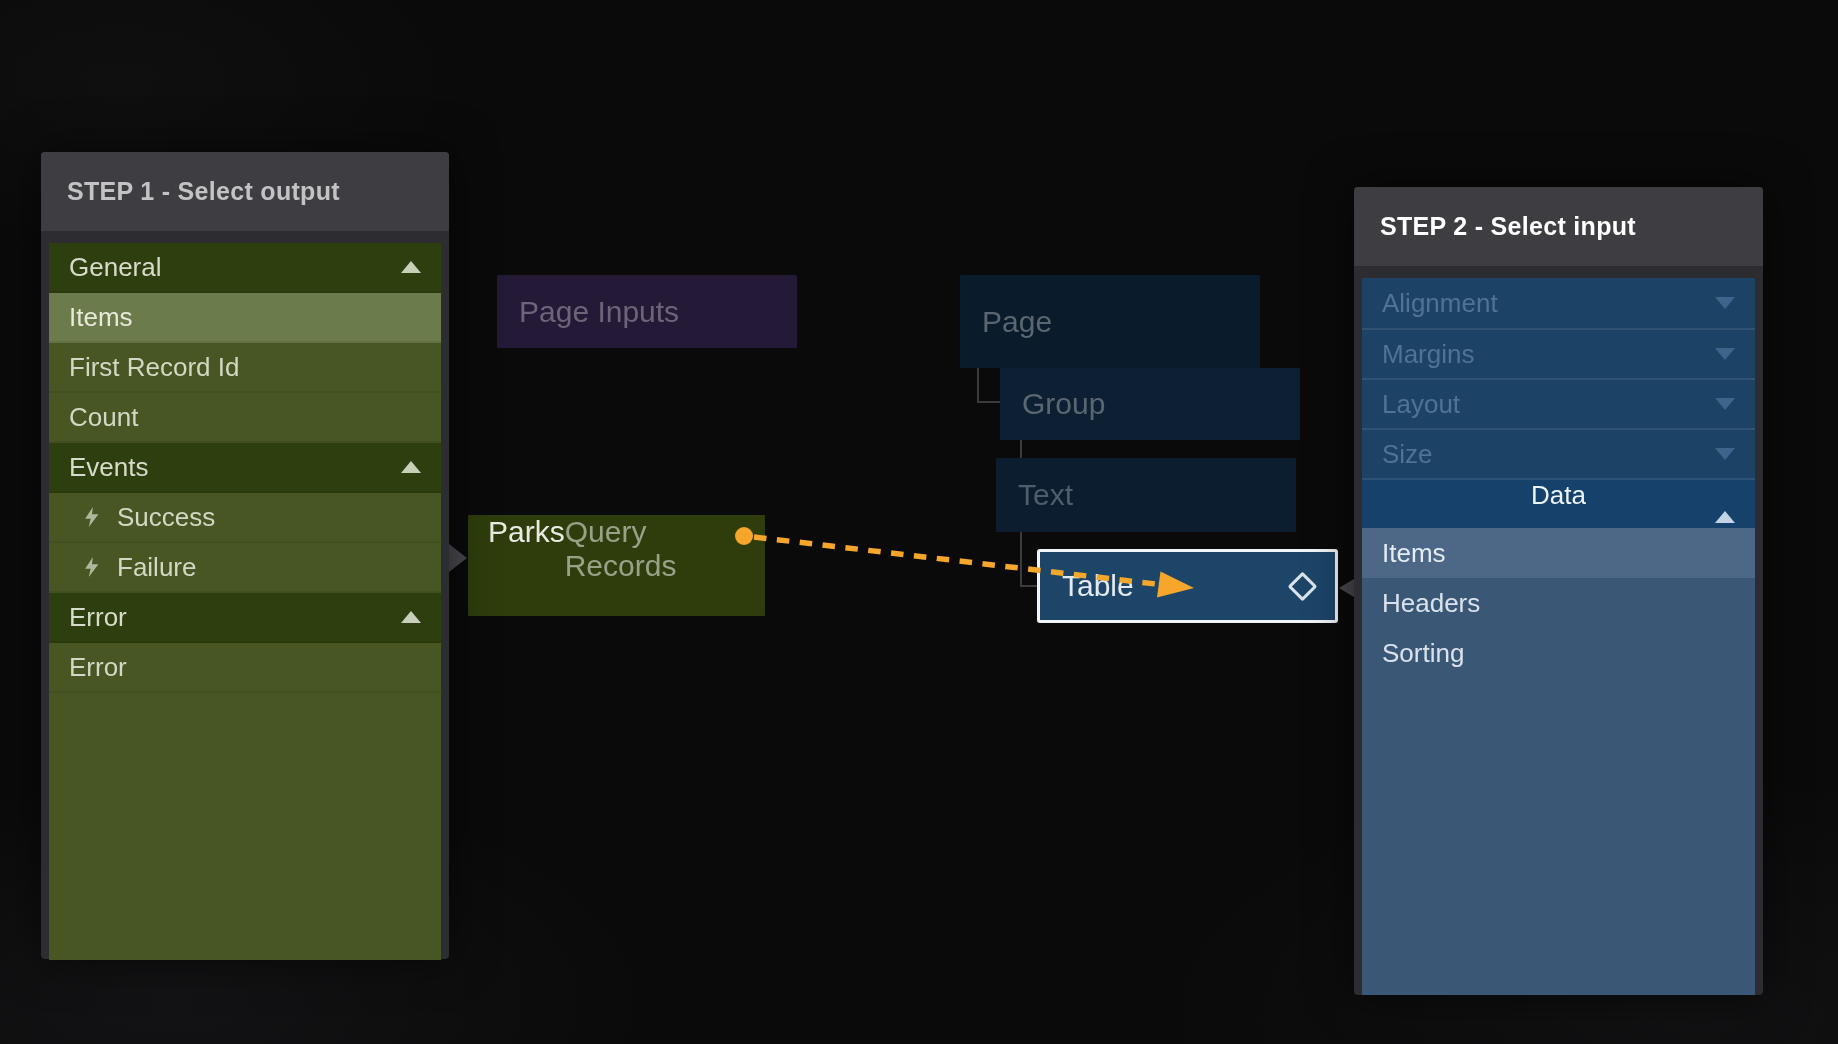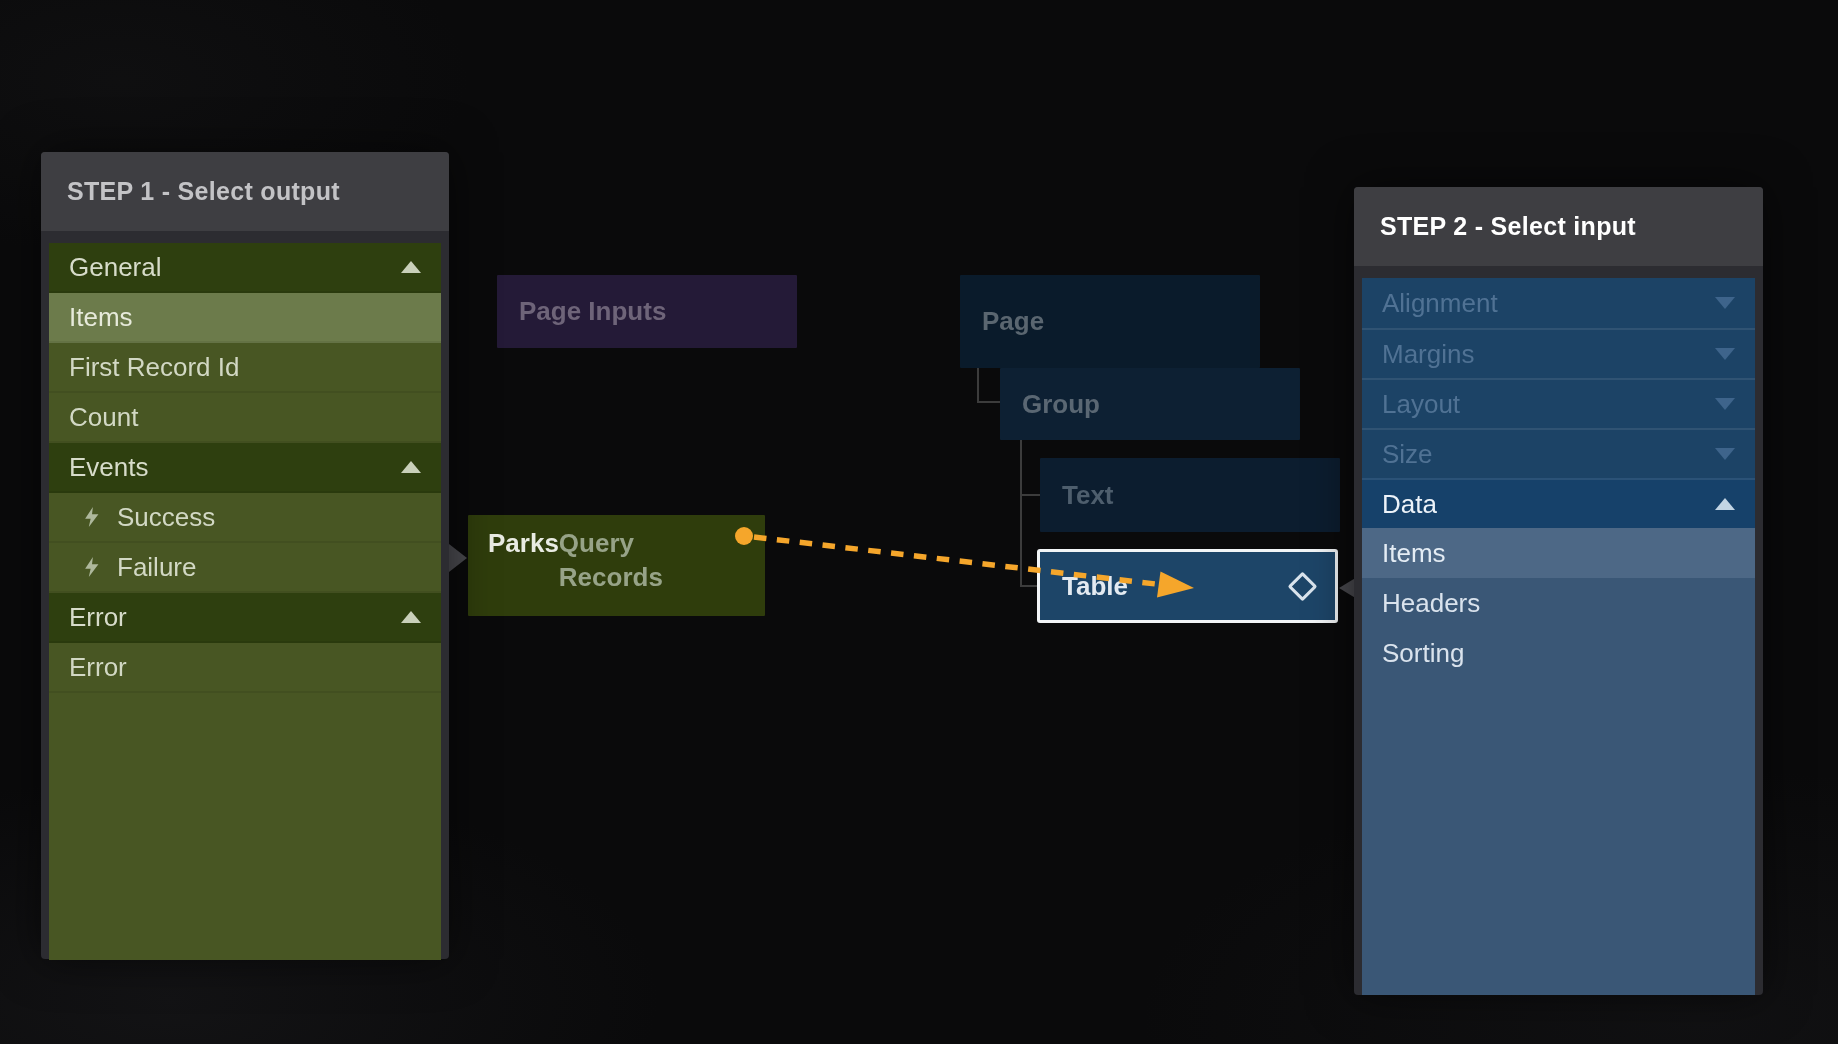--- a/index.html
+++ b/index.html
@@ -32,36 +32,36 @@
   
   .panel-left .row       { color: #d2d8c4; border-bottom: 2px solid rgba(0,0,0,0.07); }
   .panel-left .row.sec   { background: #2e3f0f; color: #d7dcca; }
   .panel-left .row.sel   { background: #6c7b4b; color: #e7eadb; }
   .panel-left .row.sub   { padding-left: 32px; gap: 14px; }
 
   
   .panel-right .row      { color: #dae3ed; }
   .panel-right .row.col  { background: #1c4366; color: #507294; border-top: 2px solid rgba(255,255,255,0.09); }
   .panel-right .row.col.first { border-top: none; }
-  .panel-right .row.exp  { background: #16416a; color: #edf3f9; border-top: 2px solid rgba(255,255,255,0.09); }
+  .panel-right .row.exp  { background: #16416a; color: #edf3f9; border-top: 2px solid rgba(255,255,255,0.09); flex-direction: column; }
   .panel-right .row.sel  { background: #4d6886; color: #e4ecf4; }
 
   .caret-up, .caret-down { width: 0; height: 0; margin-left: auto; }
   .caret-up   { border-left: 10px solid transparent; border-right: 10px solid transparent; border-bottom: 12px solid #c9d0ba; }
   .caret-down { border-left: 10px solid transparent; border-right: 10px solid transparent; border-top: 12px solid #3e648b; }
   .panel-right .exp .caret-up { border-bottom-color: #c3d5e4; }
 
   .bolt-svg { width: 22px; height: 24px; flex: 0 0 auto; }
 
   
-  .node { position: absolute; display: flex; align-items: center; padding: 11px 22px; font-size: 26px; z-index: 2; border-radius: 1px; font-weight: bold; }
+  .node { position: absolute; display: flex; align-items: center; padding: 0 22px; font-size: 30px; z-index: 2; border-radius: 1px; }
   .node-page-inputs { left: 497px;  top: 275px; width: 300px; height: 73px;  background: #241a37; color: #6e6479; }
   .node-page        { left: 960px;  top: 275px; width: 300px; height: 93px;  background: #0a1b2b; color: #5a6670; }
   .node-group       { left: 1000px; top: 368px; width: 300px; height: 72px;  background: #0d2033; color: #5a6773; }
-  .node-text        { left: 1040px; top: 458px; width: 300px; height: 74px;  background: #0c1d2f; color: #4e5e6d; }
+  .node-text        { left: 996px; top: 458px; width: 300px; height: 74px;  background: #0c1d2f; color: #4e5e6d; }
   .node-table       { left: 1037px; top: 549px; width: 301px; height: 74px;  background: #1d4568; color: #e3eaf1;
                       border: 3px solid #f2f5f7; border-radius: 3px; justify-content: space-between; }
   .node-parks       { left: 468px;  top: 515px; width: 297px; height: 101px; background: #2f3d0c;
                       flex-direction: row; align-items: flex-start; justify-content: center; padding-left: 20px; line-height: 34px; }
   .parks-title { color: #e9ebe3; }
   .parks-sub   { color: #97a388; }
   .diamond { width: 21px; height: 21px; border: 3px solid #d9e3ec; transform: rotate(45deg); border-radius: 2px; flex: 0 0 auto; }
 
   
   .tc { position: absolute; background: #3c3c3c; z-index: 1; }

